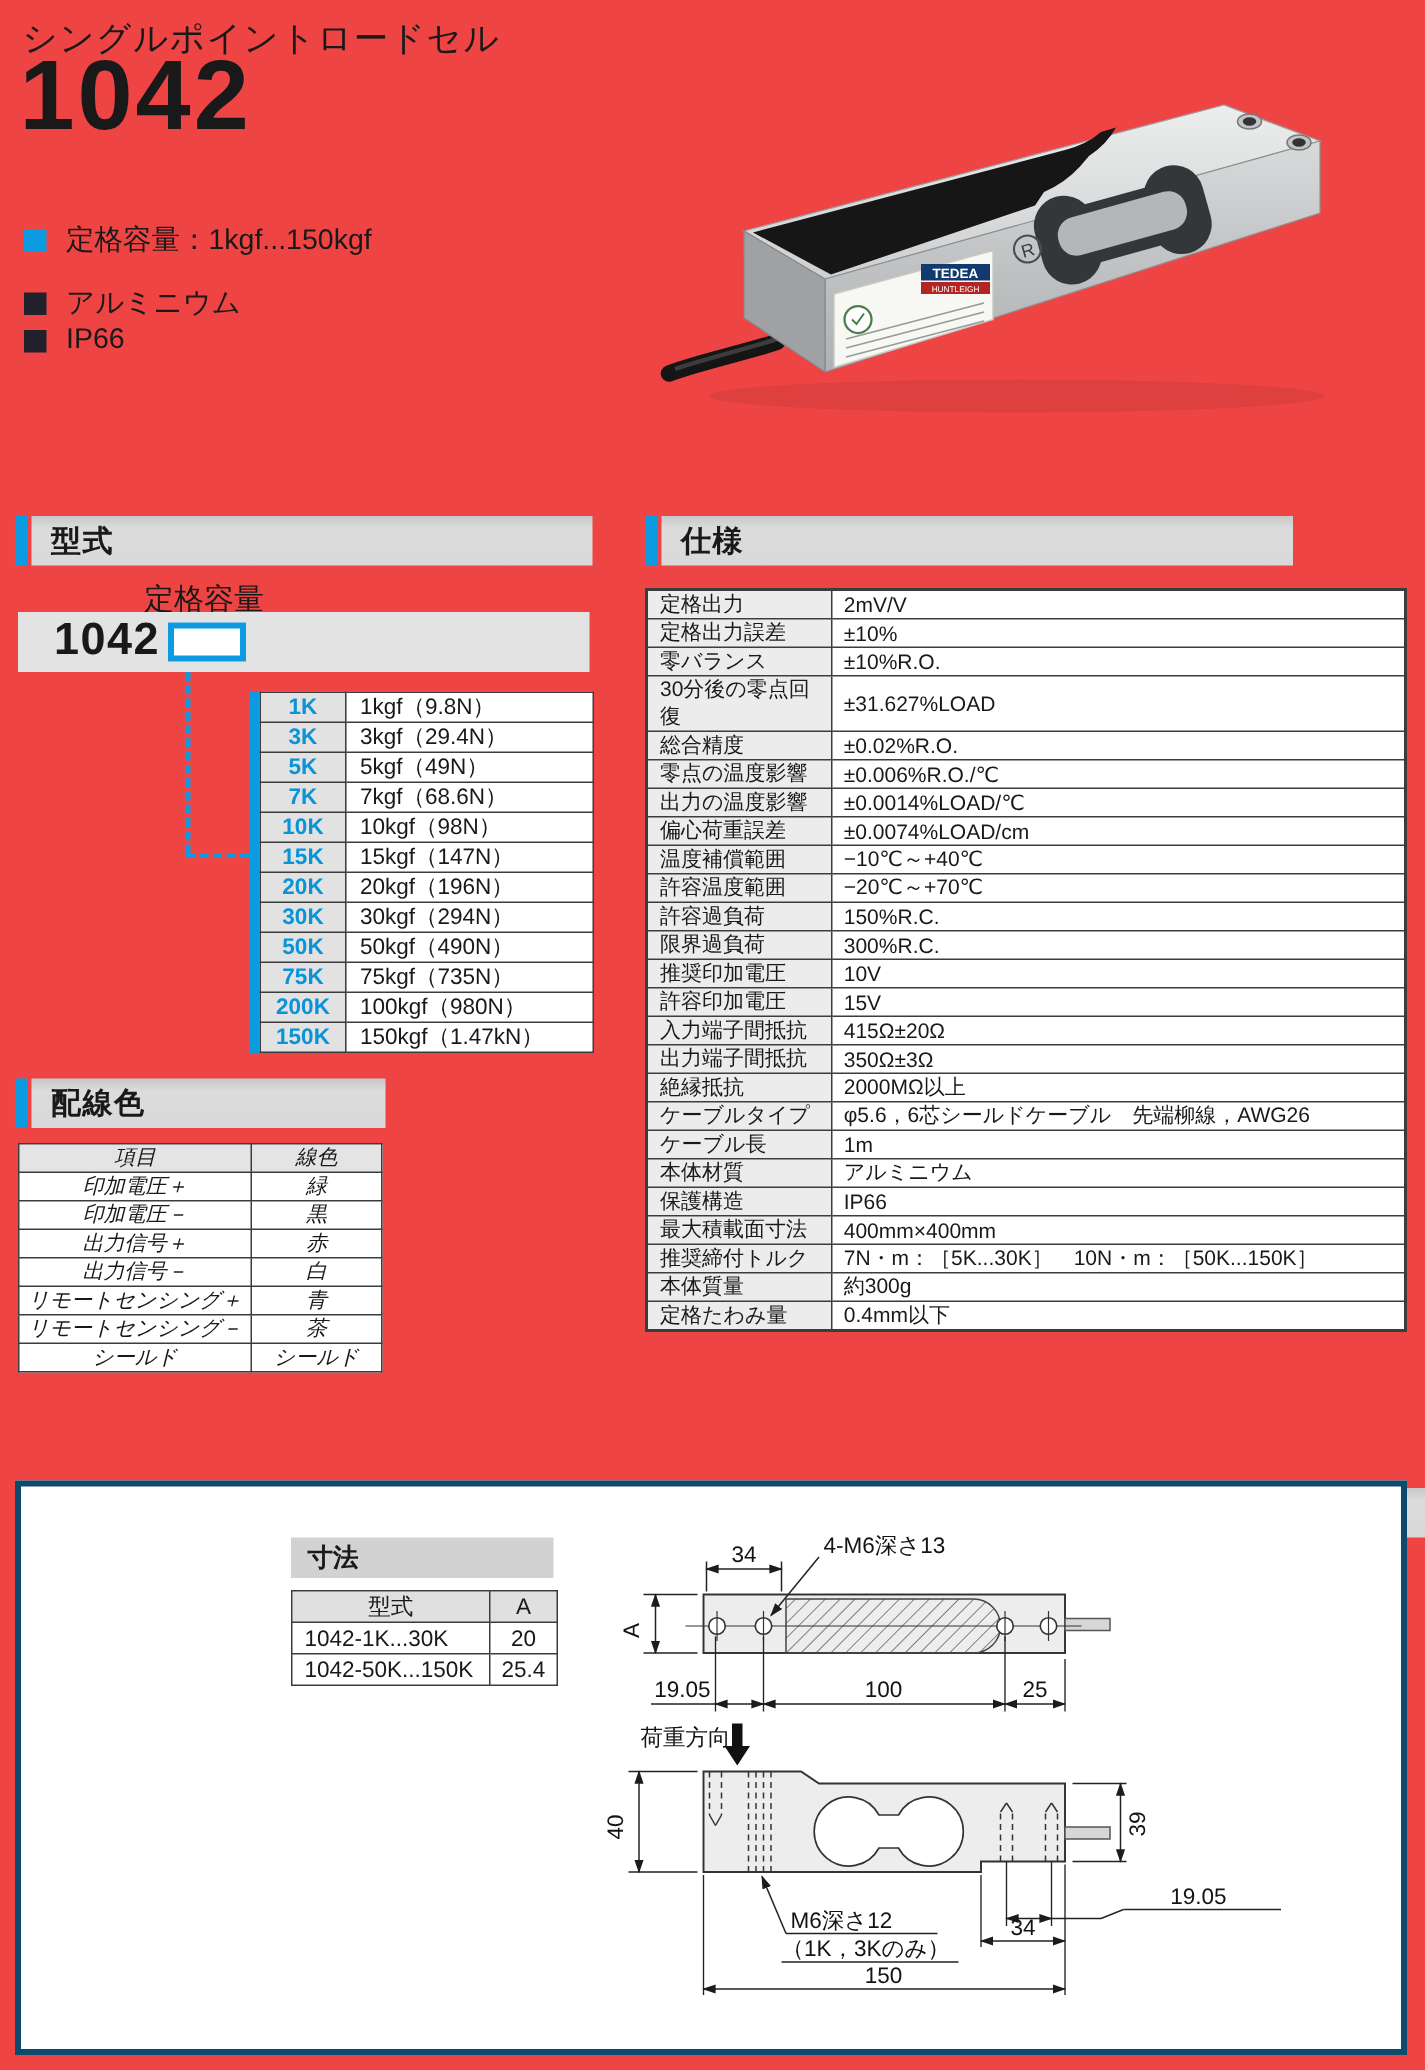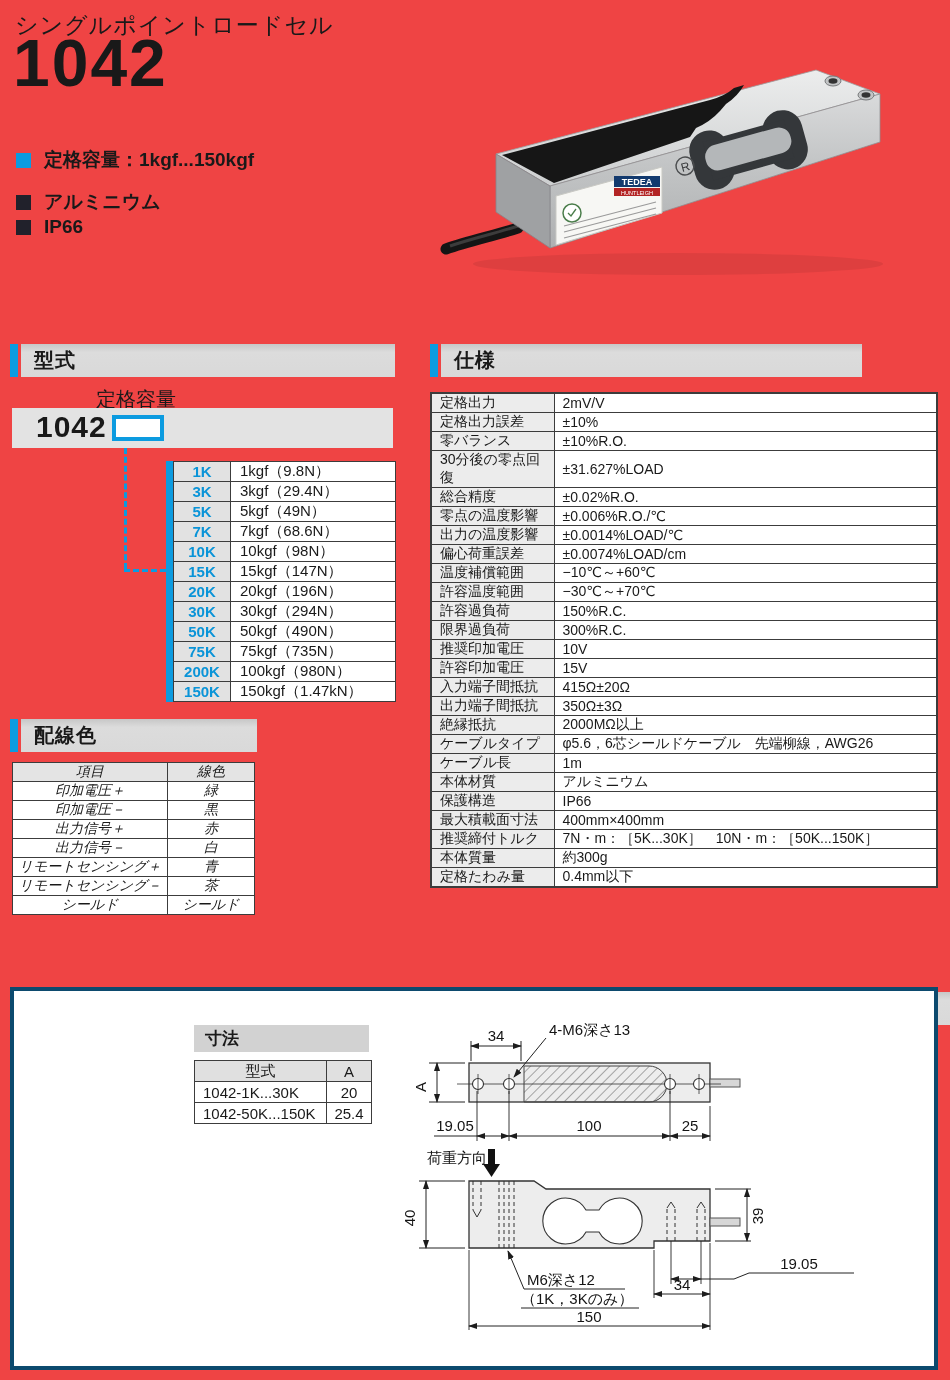--- a/index.html
+++ b/index.html
@@ -4,21 +4,21 @@
 <style>
   *{margin:0;padding:0;box-sizing:border-box;}
   html,body{background:#fff;}
   #page{position:relative;width:950px;height:1380px;background:#ef4444;overflow:hidden;
         font-family:"Liberation Sans","DejaVu Sans",sans-serif;color:#191919;}
   .abs{position:absolute;}
 
   
   .subtitle{left:15px;top:10px;font-size:23px;letter-spacing:1px;}
   .bigmodel{left:13px;top:30px;font-size:66px;font-weight:bold;letter-spacing:2px;line-height:1;}
-  .feat{position:absolute;display:flex;align-items:center;font-weight:bold;}
+  .feat{position:absolute;display:flex;align-items:center;}
   .feat .sq{width:15px;height:15px;margin-right:13px;flex:none;}
   .feat .txt{font-size:19px;}
 
   
   .sec{position:absolute;display:flex;height:33px;}
   .secbar{width:8px;background:#0c9be0;}
   .secband{flex:1;margin-left:3px;background:linear-gradient(#c7c7c7,#dcdcdc 25%,#d9d9d9);
            display:flex;align-items:center;padding-left:13px;font-size:20px;font-weight:bold;letter-spacing:1px;}
 
   
@@ -289,25 +289,25 @@
         <tr>
           <td class="speclabel">出力の温度影響</td>
           <td>±0.0014%LOAD/℃</td>
         </tr>
         <tr>
           <td class="speclabel">偏心荷重誤差</td>
           <td>±0.0074%LOAD/cm</td>
         </tr>
         <tr>
           <td class="speclabel">温度補償範囲</td>
-          <td>−10℃～+60℃</td>
+          <td>−10℃～+40℃</td>
         </tr>
         <tr>
           <td class="speclabel">許容温度範囲</td>
-          <td>−30℃～+70℃</td>
+          <td>−20℃～+70℃</td>
         </tr>
         <tr>
           <td class="speclabel">許容過負荷</td>
           <td>150%R.C.</td>
         </tr>
         <tr>
           <td class="speclabel">限界過負荷</td>
           <td>300%R.C.</td>
         </tr>
         <tr>

